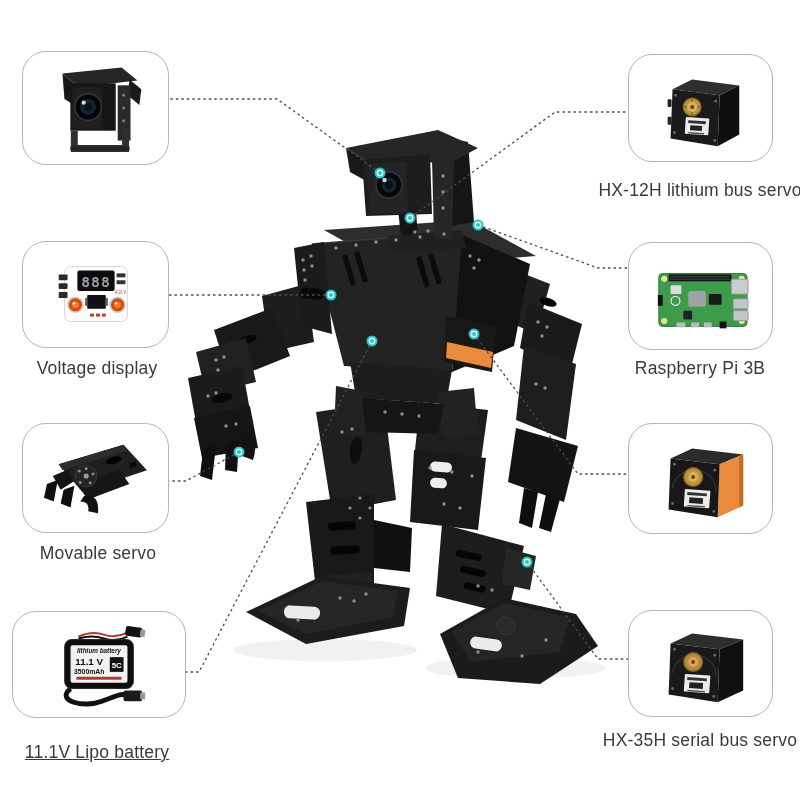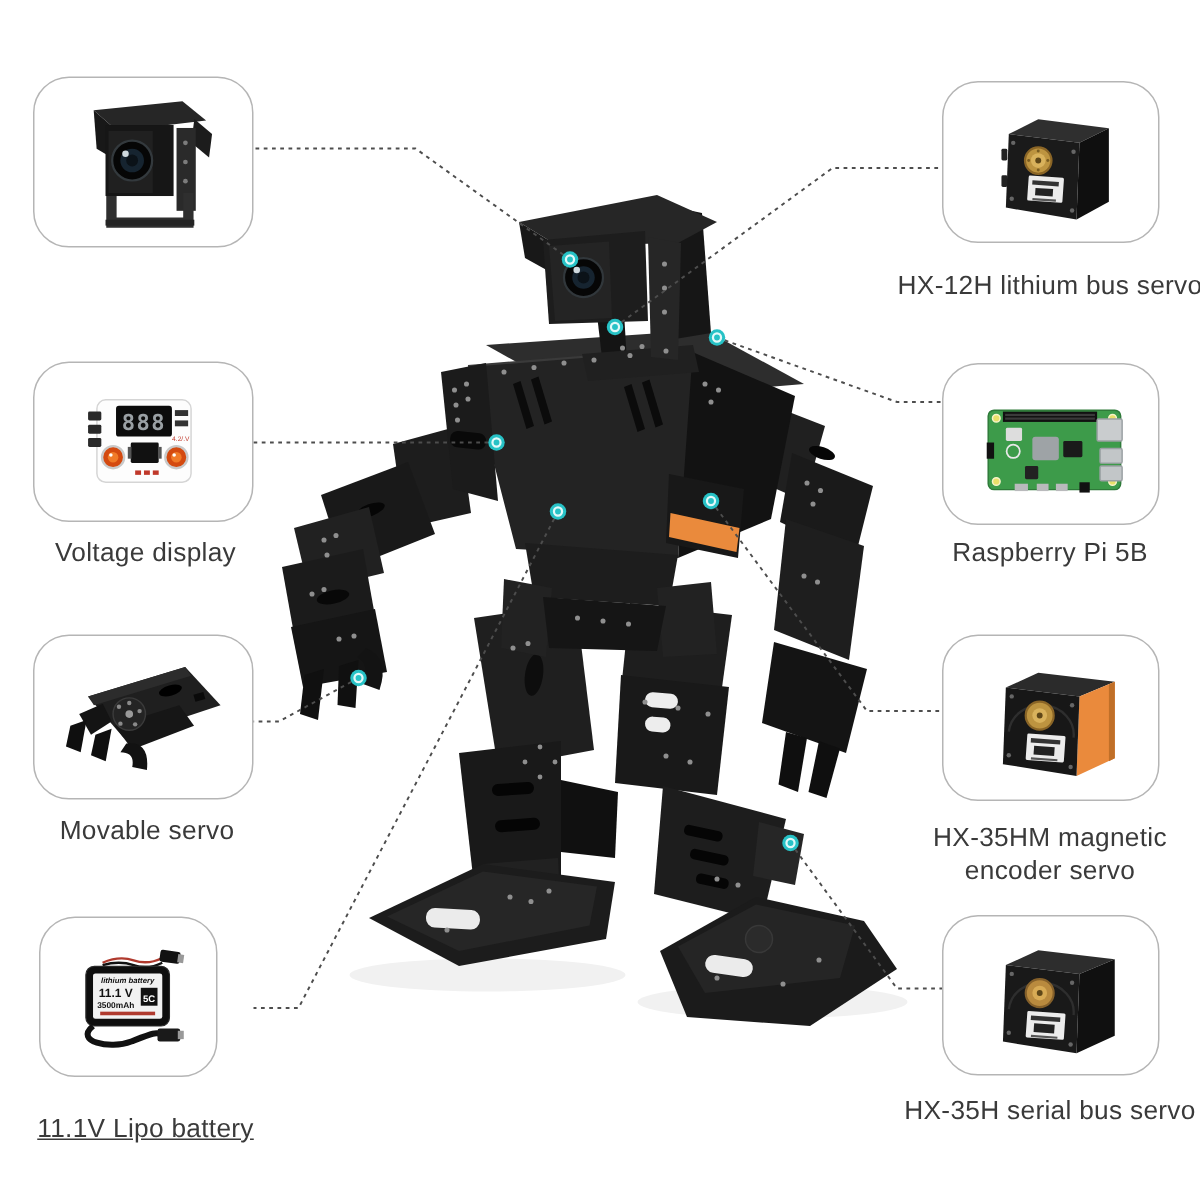--- a/index.html
+++ b/index.html
@@ -288,21 +288,21 @@
       <polygon points="30,52 46,45 52,57 38,66" fill="#141414"></polygon>
       <polygon points="24,60 35,56 31,78 21,74" fill="#0f0f0f"></polygon>
       <polygon points="41,66 52,62 48,84 38,80" fill="#0f0f0f"></polygon>
       <path d="M62,72 q16,-2 14,18 l-10,-2 q2,-10 -8,-10 z" fill="#121212"></path>
     </svg>
   </div>
   <div class="label" style="left:98px;top:543px;">
     <div>Movable servo</div>
   </div>
 
-  <div class="box" style="left:26px;top:611px;width:119px;height:107px;">
+  <div class="box" style="left:12px;top:611px;width:174px;height:107px;">
     <svg width="145" height="103" viewBox="0 0 147 105">
       <path d="M52,24 q14,-6 26,-2 t24,-2" fill="none" stroke="#b03a2e" stroke-width="2"></path>
       <path d="M52,26 q14,-4 26,0 t24,-2" fill="none" stroke="#111111" stroke-width="2"></path>
       <rect x="100" y="14" width="17" height="10" rx="2" fill="#111111" transform="rotate(8 108 19)"></rect>
       <rect x="115" y="17" width="5" height="7" fill="#999999" transform="rotate(8 117 20)"></rect>
       <rect x="38" y="27" width="70" height="50" rx="7" fill="#0e0e0e" stroke="#2a2a2a"></rect>
       <rect x="44" y="33" width="58" height="38" rx="2" fill="#f2f2f2"></rect>
       <text x="73" y="41" text-anchor="middle" font-size="6.5" font-weight="bold" font-style="italic" fill="#111111">lithium battery</text>
       <text x="63" y="53" text-anchor="middle" font-size="10" font-weight="bold" fill="#111111">11.1 V</text>
       <text x="63" y="62" text-anchor="middle" font-size="7" font-weight="bold" fill="#111111">3500mAh</text>
@@ -365,21 +365,21 @@
       <rect x="106" y="56" width="15" height="10" rx="1" fill="#c2c6c8" stroke="#9aa0a3"></rect>
       <rect x="106" y="68" width="15" height="10" rx="1" fill="#c2c6c8" stroke="#9aa0a3"></rect>
       <rect x="29" y="52" width="5" height="11" fill="#111111"></rect>
       <rect x="48" y="80" width="9" height="5" fill="#b9babc"></rect>
       <rect x="63" y="80" width="8" height="5" fill="#b9babc"></rect>
       <rect x="76" y="80" width="8" height="5" fill="#b9babc"></rect>
       <rect x="92" y="79" width="7" height="7" fill="#111111"></rect>
     </svg>
   </div>
   <div class="label" style="left:700px;top:358px;">
-    <div>Raspberry Pi 5B</div>
+    <div>Raspberry Pi 3B</div>
   </div>
 
   <div class="box" style="left:628px;top:423px;width:145px;height:111px;">
     <svg width="143" height="107" viewBox="0 0 145 109">
       <polygon points="42,34 64,24 116,30 92,40" fill="#2b2b2b"></polygon>
       <polygon points="92,40 116,30 116,82 90,94" fill="#ea8a3c"></polygon>
       <polygon points="112,32 116,30 116,82 112,84" fill="#c06f28"></polygon>
       <polygon points="42,34 92,40 90,94 40,86" fill="#171717"></polygon>
       <path d="M44,64 a22,20 0 0 1 44,4" fill="none" stroke="#2e2e2e" stroke-width="1.6"></path>
       <circle cx="65" cy="53" r="9.5" fill="#bd9440" stroke="#8a6526" stroke-width="1.5"></circle>
@@ -388,24 +388,20 @@
       <rect x="56" y="66" width="26" height="18" rx="1" fill="#ececec" transform="rotate(4 69 75)"></rect>
       <rect x="59" y="69" width="20" height="3" fill="#333333" transform="rotate(4 69 70)"></rect>
       <rect x="61" y="74" width="14" height="6" fill="#222222" transform="rotate(4 68 77)"></rect>
       <rect x="59" y="82" width="18" height="1.5" fill="#555555" transform="rotate(4 68 83)"></rect>
       <circle cx="46" cy="40" r="1.5" fill="#666666"></circle>
         <circle cx="87" cy="46" r="1.5" fill="#666666"></circle>
       <circle cx="44" cy="80" r="1.5" fill="#666666"></circle>
         <circle cx="86" cy="88" r="1.5" fill="#666666"></circle>
     </svg>
   </div>
-  <div class="label" style="left:700px;top:548px;">
-    <div>HX-35HM magnetic</div>
-    <div>encoder servo</div>
-  </div>
 
   <div class="box" style="left:628px;top:610px;width:145px;height:107px;">
     <svg width="143" height="103" viewBox="0 0 145 105">
       <polygon points="42,32 64,22 116,28 92,38" fill="#2d2d2d"></polygon>
       <polygon points="92,38 116,28 116,80 90,92" fill="#101010"></polygon>
       <polygon points="42,32 92,38 90,92 40,84" fill="#191919"></polygon>
       <path d="M44,62 a22,20 0 0 1 44,4" fill="none" stroke="#2e2e2e" stroke-width="1.6"></path>
       <circle cx="65" cy="51" r="9.5" fill="#b98a3e" stroke="#85602a" stroke-width="1.5"></circle>
       <circle cx="65" cy="51" r="5" fill="#d8ab55"></circle>
         <circle cx="65" cy="51" r="2" fill="#5f4718"></circle>

